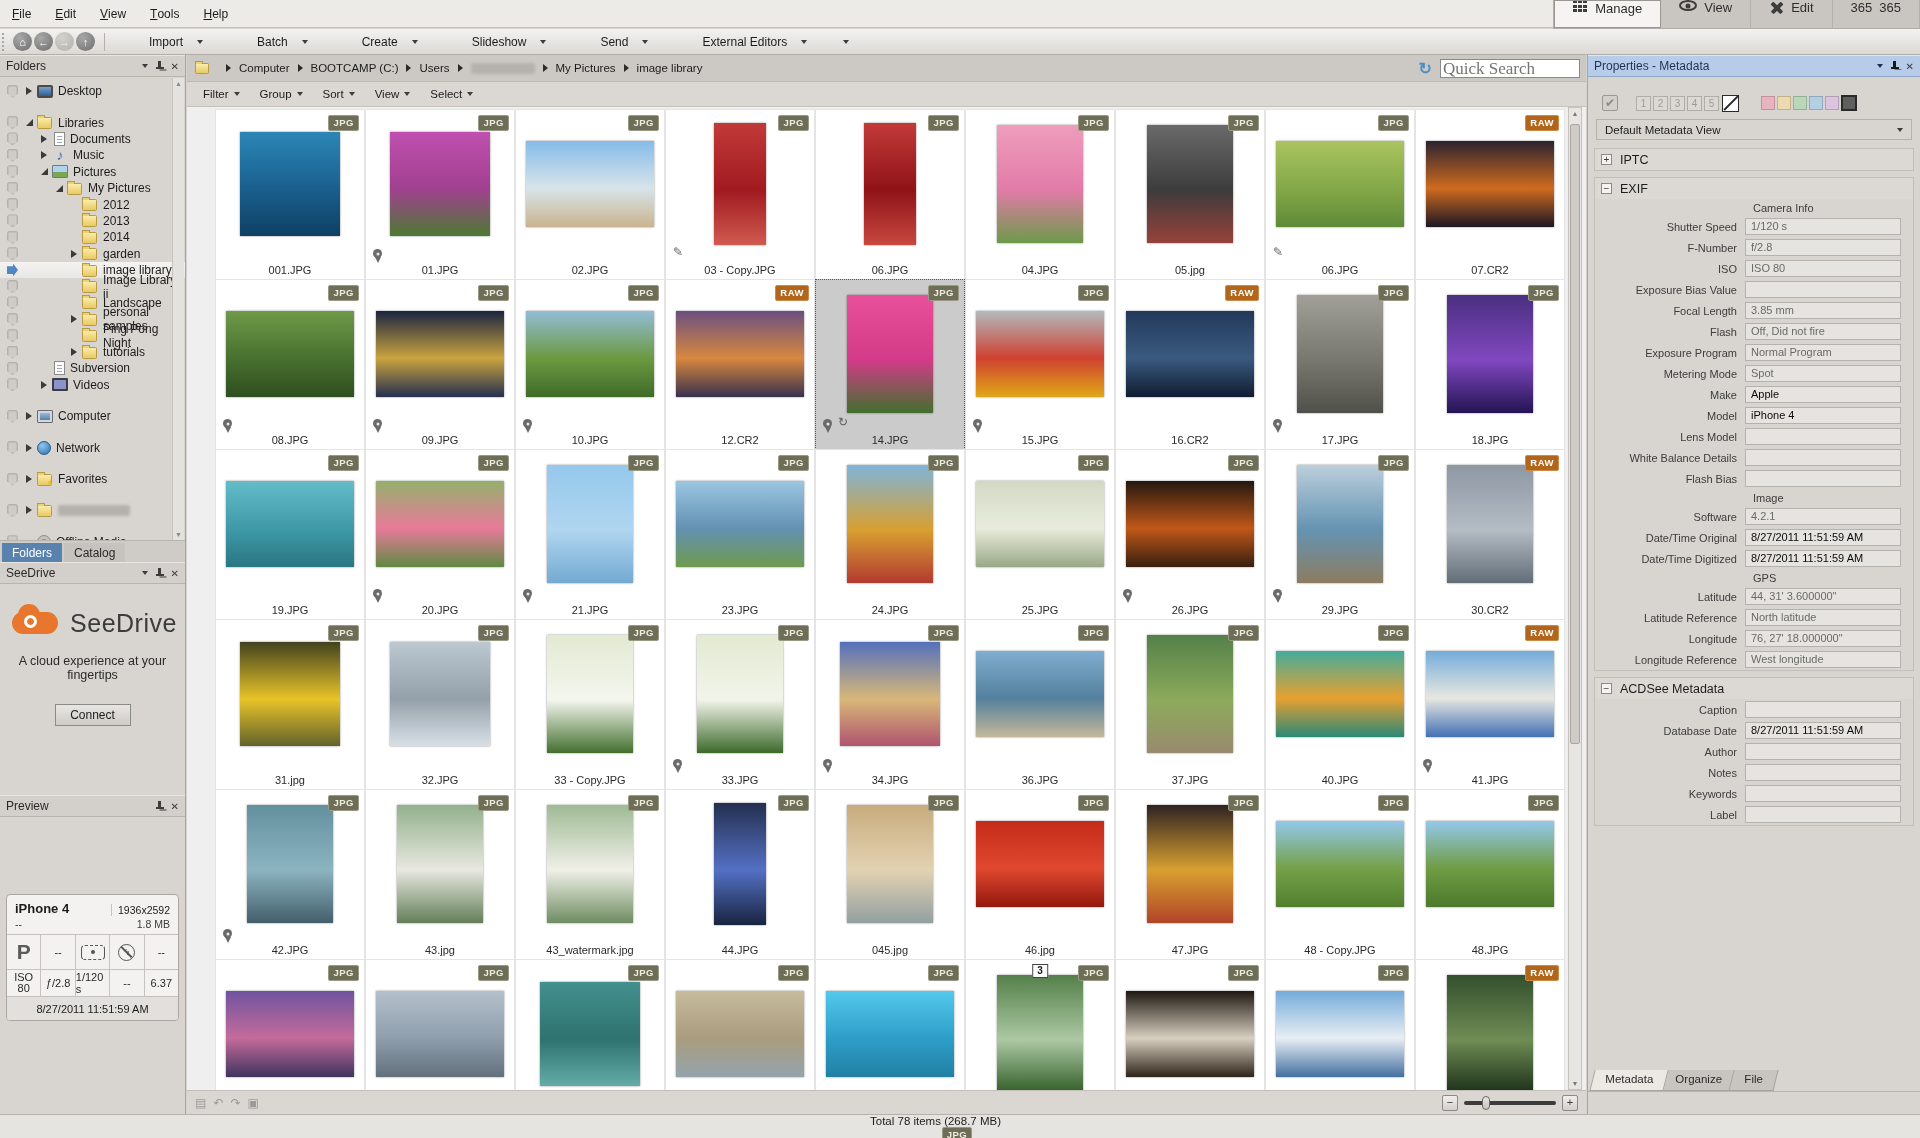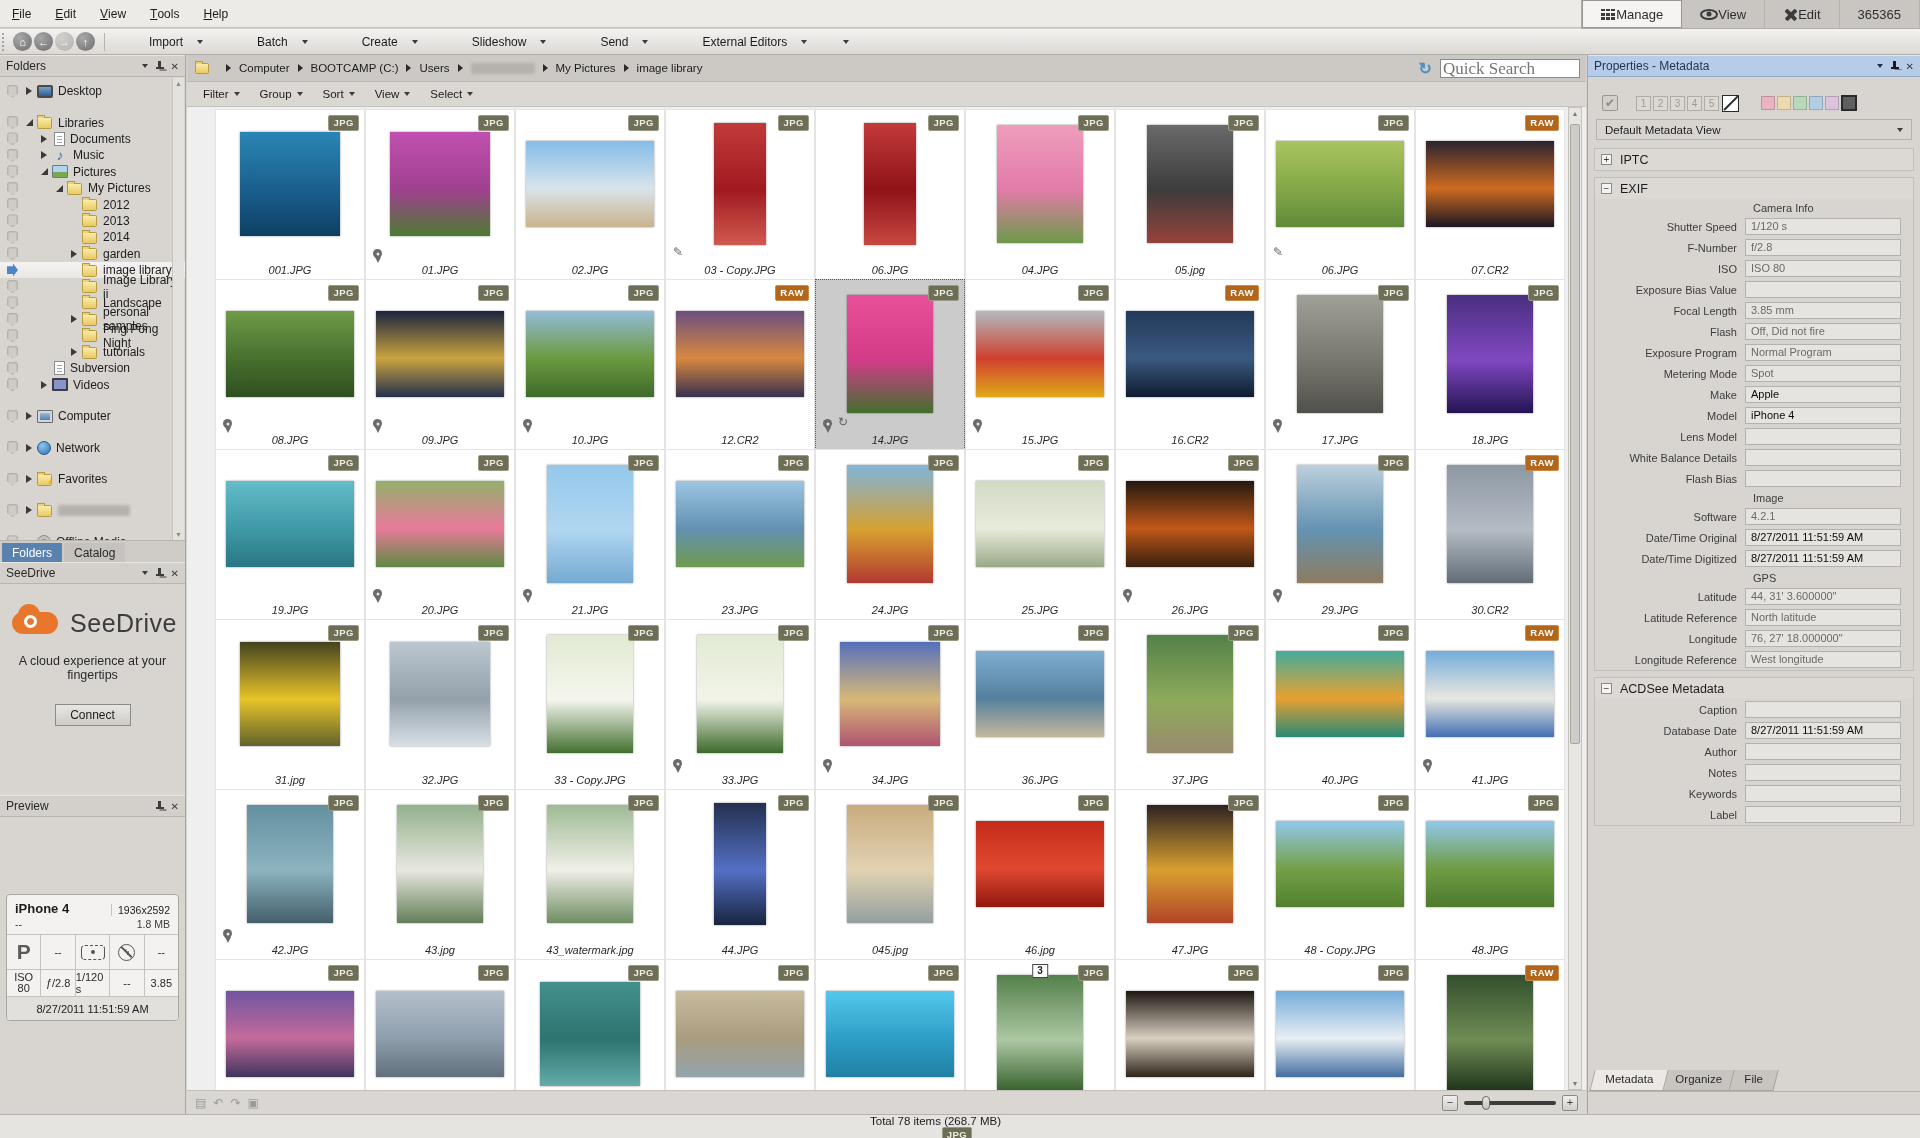--- a/index.html
+++ b/index.html
@@ -7,21 +7,21 @@
   #root { position:relative; width:1920px; height:1138px; background:#d6d2cd;
           font-family:"Liberation Sans", sans-serif; overflow:hidden; color:#1c1c1c; }
 
   
   .menubar { position:absolute; top:0; left:0; right:0; height:28px; background:#edebe8;
              border-bottom:1px solid #c6c3be; display:flex; align-items:center; }
   .menu-item { padding:0 12px; font-size:12px; height:28px; display:flex; align-items:center; cursor:default; }
   .menu-item u { text-decoration:underline; }
   .modegroup { position:absolute; right:0; top:0; height:29px; display:flex; background:#c9c6c1;
                border-left:1px solid #b0ada8; border-bottom:1px solid #b0ada8; }
-  .modebtn { display:flex; align-items:center; padding:0 18px; font-size:13px; color:#2e2e2e;
+  .modebtn { display:flex; align-items:flex-start; gap:7px; padding:0 18px; font-size:13px; color:#2e2e2e;
              border-right:1px solid #b5b2ad; }
   .modebtn.active { background:#f5f4f2; border:1px solid #9a9792; }
   .mi-grid { width:15px; height:11px; background:repeating-linear-gradient(90deg,#3c3c3c 0 3.6px,rgba(0,0,0,0) 3.6px 5.2px); position:relative; }
   .mi-grid::after { content:''; position:absolute; inset:0; background:repeating-linear-gradient(0deg,rgba(0,0,0,0) 0 3px,#c9c6c1 3px 4.4px); }
   .modebtn.active .mi-grid::after { background:repeating-linear-gradient(0deg,rgba(0,0,0,0) 0 3px,#f5f4f2 3px 4.4px); }
   .mi-eye { width:18px; height:11px; border:2px solid #3c3c3c; border-radius:50%; position:relative; }
   .mi-eye::after { content:''; position:absolute; width:5px; height:5px; border-radius:50%; background:#3c3c3c; left:50%; top:50%; transform:translate(-50%,-50%); }
   .mi-edit { width:15px; height:15px; position:relative; }
   .mi-edit::before,.mi-edit::after { content:''; position:absolute; left:1px; top:6px; width:14px; height:3.5px; background:#3c3c3c; border-radius:1px; }
   .mi-edit::before { transform:rotate(45deg); } .mi-edit::after { transform:rotate(-45deg); }
@@ -133,21 +133,21 @@
   .grid { display:grid; grid-template-columns:repeat(9,150px); }
   .cell { width:150px; height:171px; background:#fff; border:1px solid #e4e4e4; position:relative; margin:0 -1px -1px 0; }
   .cell.sel { background:#cbcbcb; border:1px dotted #555; }
   .thumb { position:absolute; left:50%; top:74px; transform:translate(-50%,-50%); box-shadow:0 0 2px rgba(0,0,0,.45); }
   .badge { position:absolute; top:5px; right:5px; font-size:9.5px; font-weight:bold; padding:1px 4px 2px; border-radius:2px; letter-spacing:0.5px; z-index:3; }
   .badge-jpg { background:#6e6e58; color:#eeeedd; border:1px solid #9a9a84; }
   .badge-raw { background:#b2661c; color:#fff; border:1px solid #cf8a44; }
   .stackb { position:absolute; top:4px; left:50%; transform:translateX(-50%); background:#fff; border:1px solid #444;
             font-size:10px; font-weight:bold; padding:0 4px 1px; z-index:3; }
   .clabel { position:absolute; bottom:3px; left:2px; right:2px; text-align:center; font-size:11px; color:#2a2a2a;
-            white-space:nowrap; overflow:hidden;font-style:italic; }
+            white-space:nowrap; overflow:hidden; }
   .cicons { position:absolute; left:7px; bottom:21px; display:flex; gap:6px; align-items:flex-end; height:14px; z-index:3; }
   .gpin { width:9px; height:9px; background:#6a6a6a; border-radius:50%; position:relative; }
   .gpin::before { content:''; position:absolute; left:50%; top:50%; width:3px; height:3px; background:#e8e8e8; border-radius:50%; transform:translate(-50%,-50%); }
   .gpin::after { content:''; position:absolute; top:7.5px; left:1.5px; border-left:3px solid transparent; border-right:3px solid transparent; border-top:6px solid #6a6a6a; }
   .tpencil,.tsync { font-size:12px; color:#5f5f5f; line-height:12px; }
 
   .vscroll { position:absolute; right:4px; top:52px; bottom:24px; width:14px; background:#e8e6e2; border:1px solid #c6c3be;
              font-size:7px; color:#7a7a76; }
   .vthumb { position:absolute; left:1px; right:1px; top:16px; height:620px; background:#cfccc7; border:1px solid #aaa7a2; border-radius:2px; }
   .sarr { position:absolute; left:0; right:0; text-align:center; }
@@ -564,21 +564,21 @@
         <span class="pv-cell">
             <span class="floff">ϟ</span>
           </span>
         <span class="pv-cell">--</span>
       </div>
       <div class="pv-row pv-vals">
         <span class="pv-cell" style="white-space:normal;text-align:center;line-height:11px">ISO 80</span>
         <span class="pv-cell">ƒ/2.8</span>
         <span class="pv-cell">1/120 s</span>
         <span class="pv-cell">--</span>
-        <span class="pv-cell">3.85</span>
+        <span class="pv-cell">6.37</span>
       </div>
       <div class="pv-date">8/27/2011 11:51:59 AM</div>
     </div>
   </div>
 
   <div class="main">
     <div class="crumbbar">
       <span class="bfolder">
           <span class="fol"></span>
         </span>

